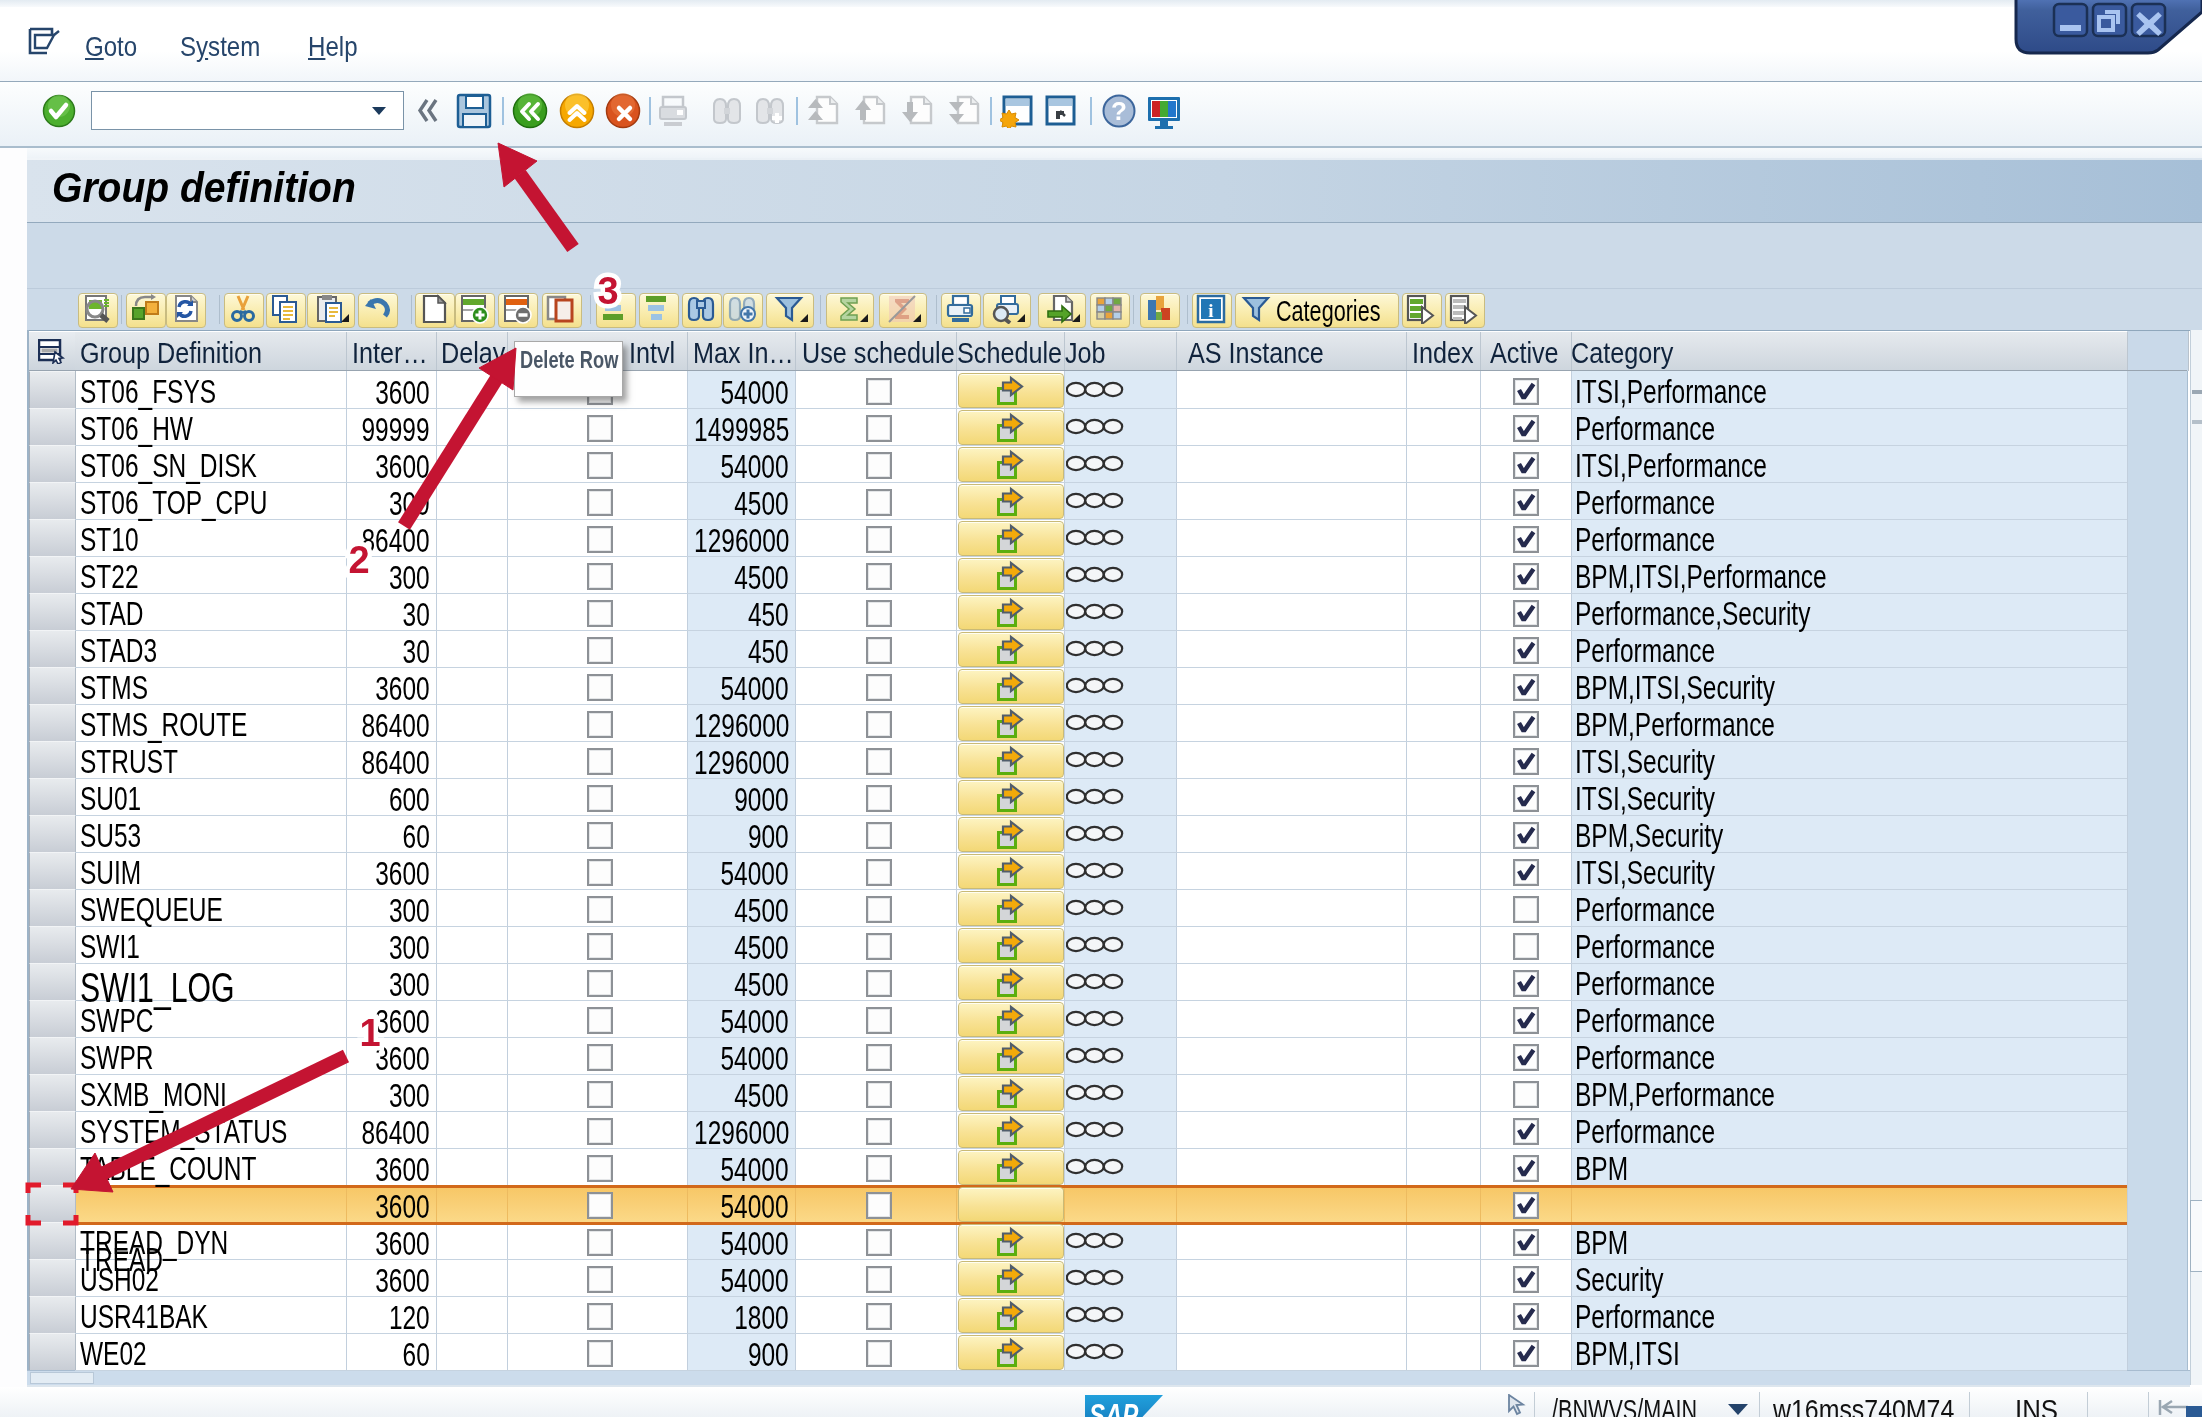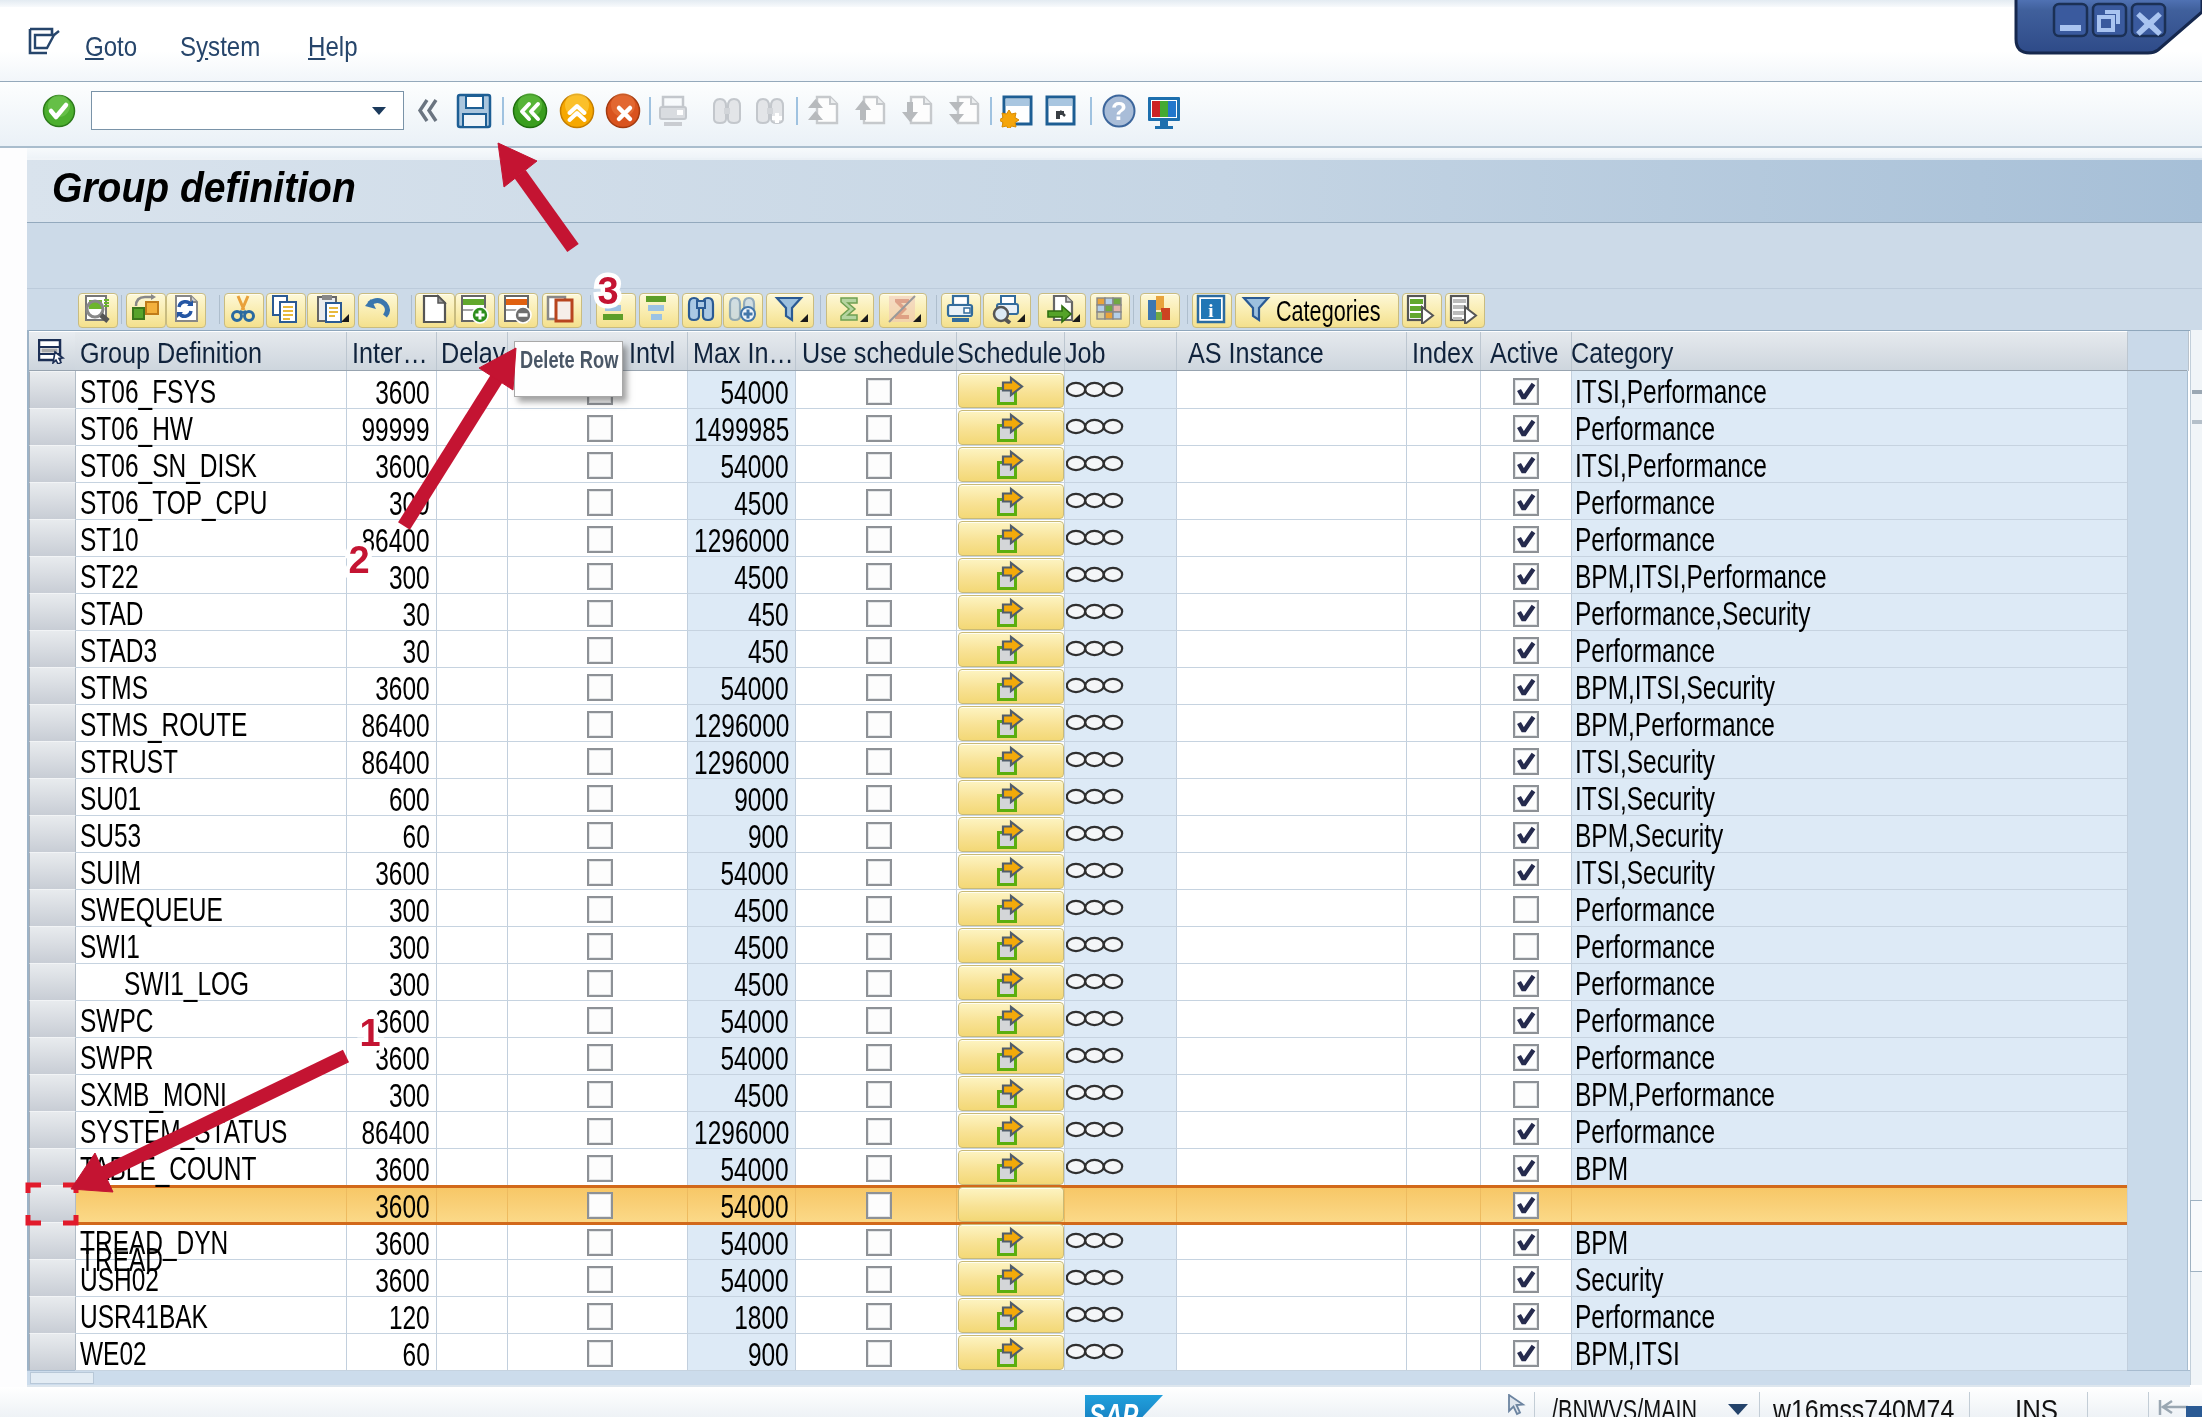--- a/index.html
+++ b/index.html
@@ -1061,21 +1061,21 @@
 <div class="ab" style="left:687px;top:963px;width:108px;height:37px;background:#ddeaf6;"></div>
 <div class="ab" style="left:795px;top:963px;width:161px;height:37px;background:#ffffff;"></div>
 <div class="ab" style="left:956px;top:963px;width:108px;height:37px;background:#ffffff;"></div>
 <div class="ab" style="left:1064px;top:963px;width:112px;height:37px;background:#ddeaf6;"></div>
 <div class="ab" style="left:1176px;top:963px;width:230px;height:37px;background:#ffffff;"></div>
 <div class="ab" style="left:1406px;top:963px;width:74px;height:37px;background:#ffffff;"></div>
 <div class="ab" style="left:1480px;top:963px;width:91px;height:37px;background:#ffffff;"></div>
 <div class="ab" style="left:1571px;top:963px;width:556px;height:37px;background:#ddeaf6;"></div>
 <div class="ab" style="left:2127px;top:963px;width:61px;height:37px;background:#c9daea;"></div>
 <div class="ab" style="left:29px;top:963px;width:45px;height:36px;background:linear-gradient(180deg,#e8ebee,#c8cdd5);border:1px solid #a5aeb8;border-top:1px solid #f2f4f6;"></div>
-<div class="ab" style="z-index:3;left:80px;top:964px;font-size:34px;color:#000;font-weight:normal;margin-left:44px;"><span class="t" style="transform:scaleX(0.72)">SWI1_LOG</span></div>
+<div class="ab" style="z-index:3;left:80px;top:964px;font-size:42px;color:#000;font-weight:normal;"><span class="t" style="transform:scaleX(0.72)">SWI1_LOG</span></div>
 <div class="ab" style="z-index:3;left:180px;top:965px;width:250px;height:34px;font-size:34px;color:#000;">
     <span class="tr" style="position:absolute;right:0;top:0;">300</span>
   </div>
 <div class="ab" style="z-index:3;left:539px;top:965px;width:250px;height:34px;font-size:34px;color:#000;">
     <span class="tr" style="position:absolute;right:0;top:0;">4500</span>
   </div>
 <div class="ab" style="z-index:3;left:587px;top:970px;width:22px;height:23px;background:#fdfdfd;border:2px solid #8d9196;box-shadow:inset 0 0 0 1px #e4e6e8;"></div>
 <div class="ab" style="z-index:3;left:866px;top:970px;width:22px;height:23px;background:#fdfdfd;border:2px solid #8d9196;box-shadow:inset 0 0 0 1px #e4e6e8;"></div>
 <div class="ab" style="z-index:3;left:958px;top:965px;width:104px;height:33px;background:linear-gradient(180deg,#fdf4c2,#f8e295 55%,#f3d876);border:1px solid #c9ba76;border-radius:4px;box-shadow:inset 0 1px 0 #fffef2;"></div>
 <svg class="ab" style="z-index:3;left:995px;top:967px" width="31" height="31" viewBox="0 0 31 31">

